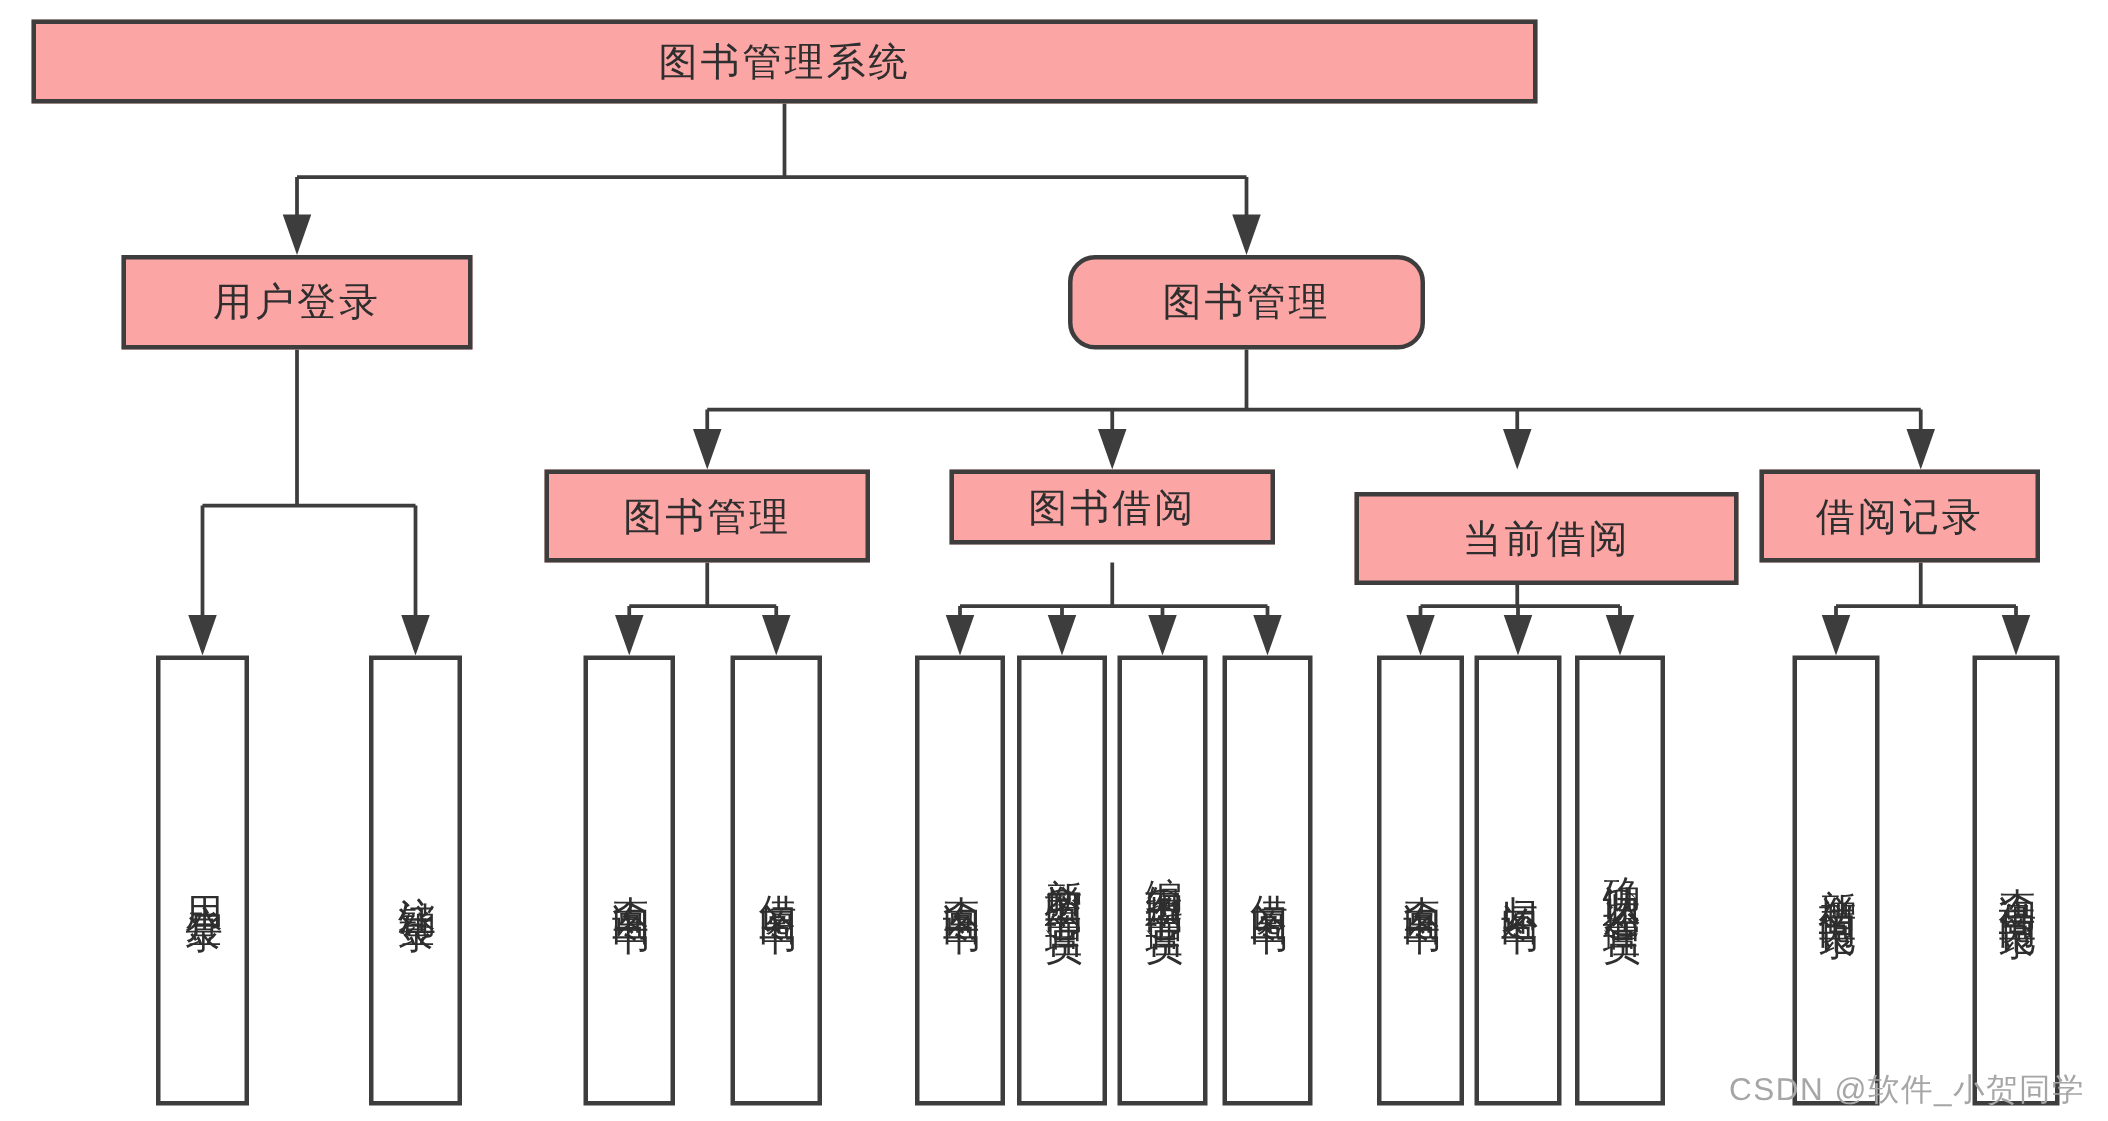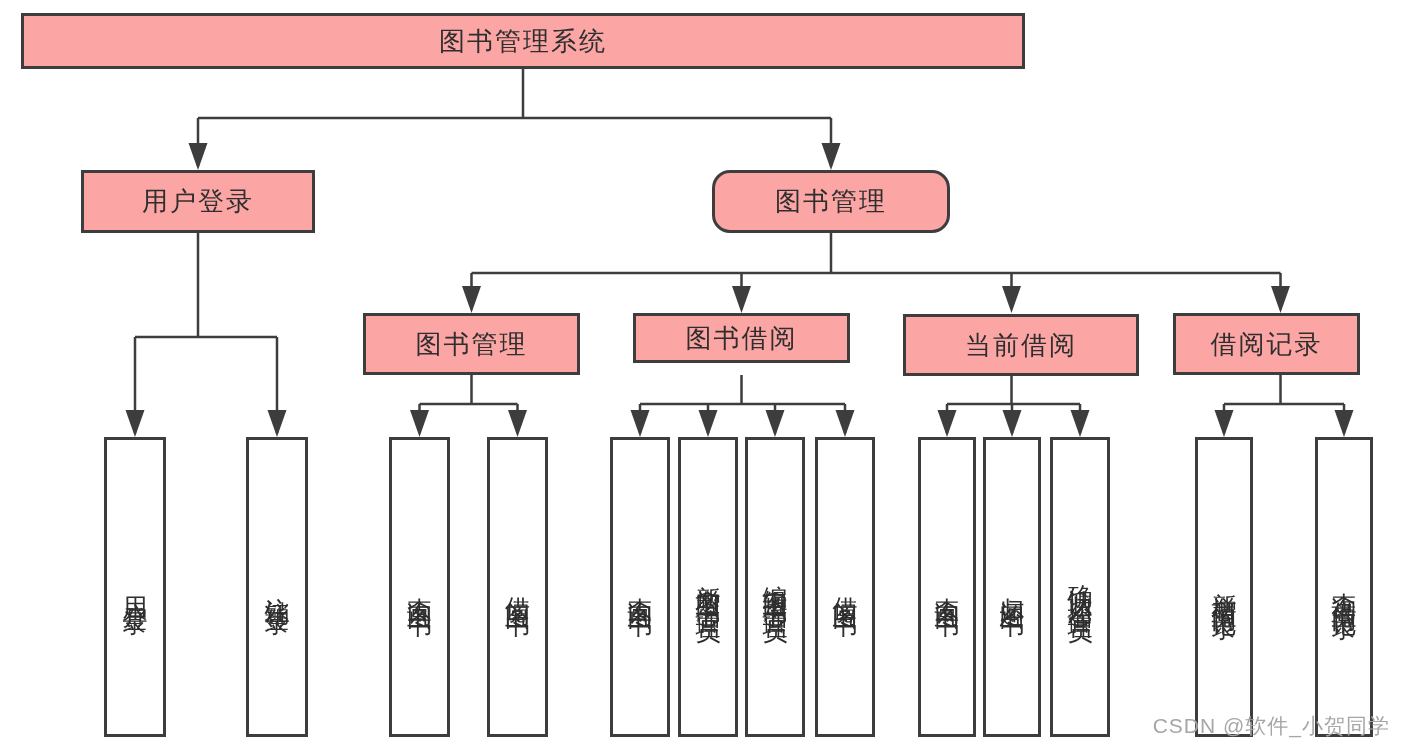--- a/index.html
+++ b/index.html
@@ -101,21 +101,21 @@
     </g>
   </svg>
 
   <div class="node" style="left:21px;top:13px;width:1004px;height:56px;">图书管理系统</div>
 
   <div class="node" style="left:81px;top:170px;width:234px;height:63px;">用户登录</div>
   <div class="node" style="left:712px;top:170px;width:238px;height:63px;border-radius:18px;">图书管理</div>
 
   <div class="node" style="left:363px;top:313px;width:217px;height:62px;">图书管理</div>
   <div class="node" style="left:633px;top:313px;width:217px;height:50px;">图书借阅</div>
-  <div class="node" style="left:903px;top:314px;width:236px;height:62px;">当前借阅</div>
+  <div class="node" style="left:903px;top:328px;width:256px;height:62px;">当前借阅</div>
   <div class="node" style="left:1173px;top:313px;width:187px;height:62px;">借阅记录</div>
 
   <div class="leaf" style="left:104px;width:62px;">
     <span>用户登录</span>
   </div>
   <div class="leaf" style="left:246px;width:62px;">
     <span>注销登录</span>
   </div>
 
   <div class="leaf" style="left:389px;width:61px;">

